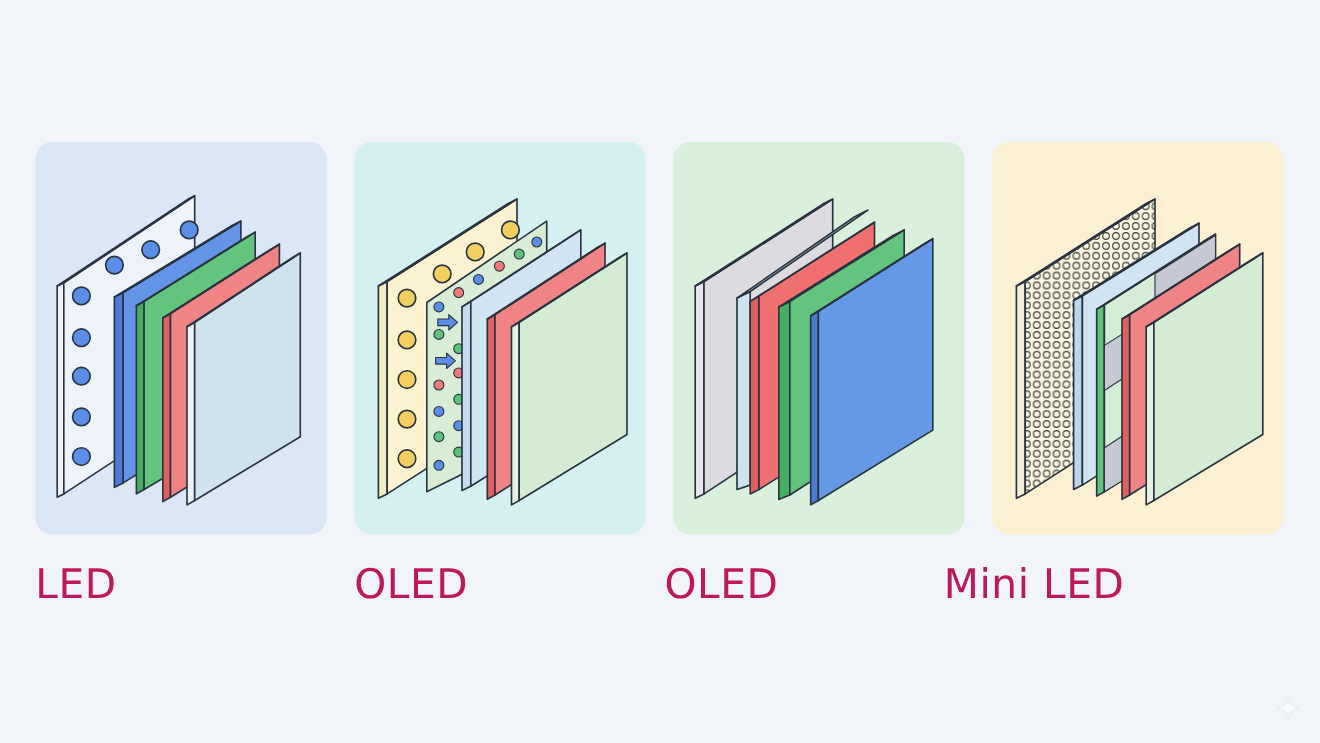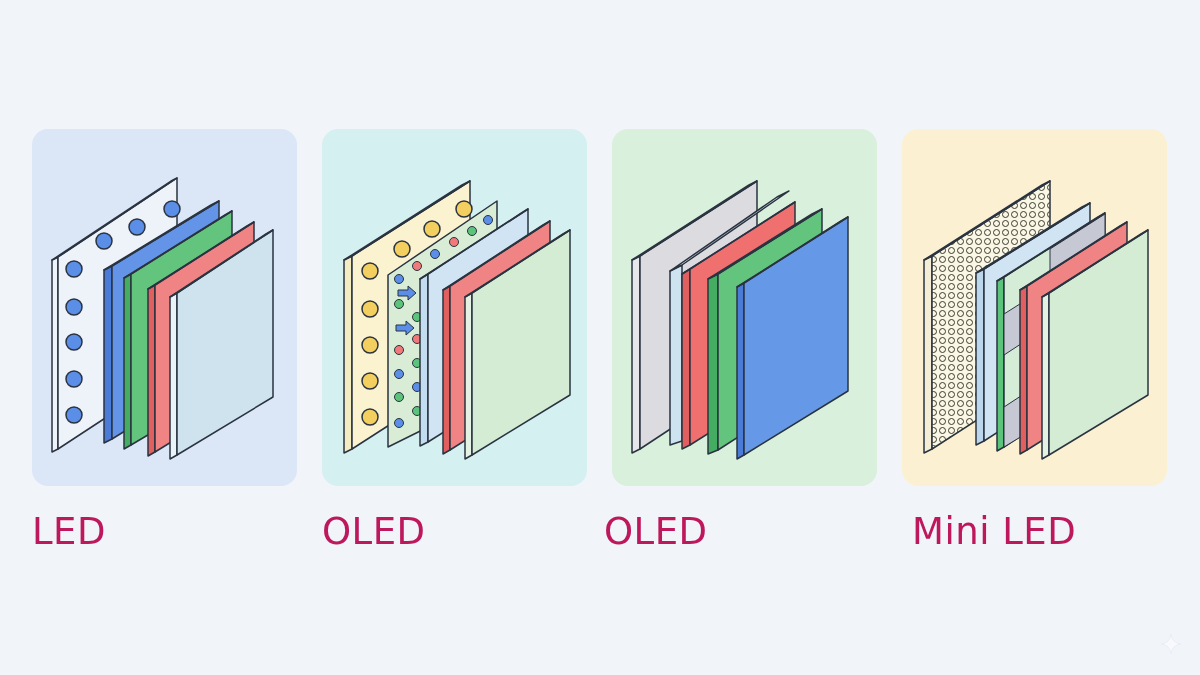--- a/index.html
+++ b/index.html
@@ -160,17 +160,17 @@
       <polygon points="118,161 125,157 125,321 118,325" fill="#e05f5f"></polygon>
       <polygon points="125,157 225,93 225,258 125,321" fill="#f08383"></polygon>
       <polygon points="118,161 218,97 225,93 125,157" fill="#f5a0a0"></polygon>
 
       <polygon points="140,168 147,164 147,326 140,330" fill="#e3f2e3"></polygon>
       <polygon points="147,164 246,101 246,266 147,326" fill="#d4ecd4"></polygon>
       <polygon points="140,168 239,105 246,101 147,164" fill="#eef8ee"></polygon>
     </g>
   </svg>
 </div>
-<div class="label" style="left:912px;">Mini LED</div>
+<div class="label" style="left:858px;">Mini LED</div>
 
 <svg class="sparkle" viewBox="0 0 22 22">
   <path d="M11 1 Q12 10 21 11 Q12 12 11 21 Q10 12 1 11 Q10 10 11 1Z" fill="#ffffff" stroke="#e2e6ee"></path>
 </svg>
 
 </body></html>

